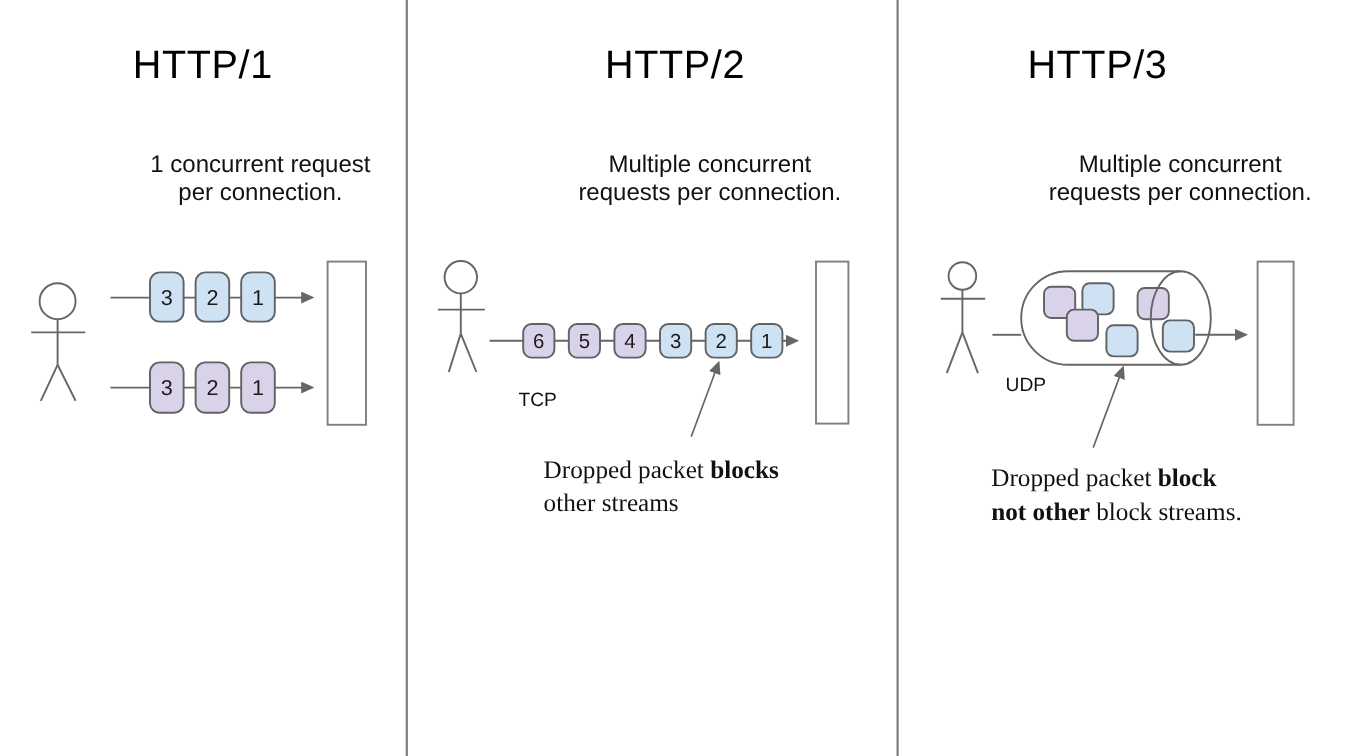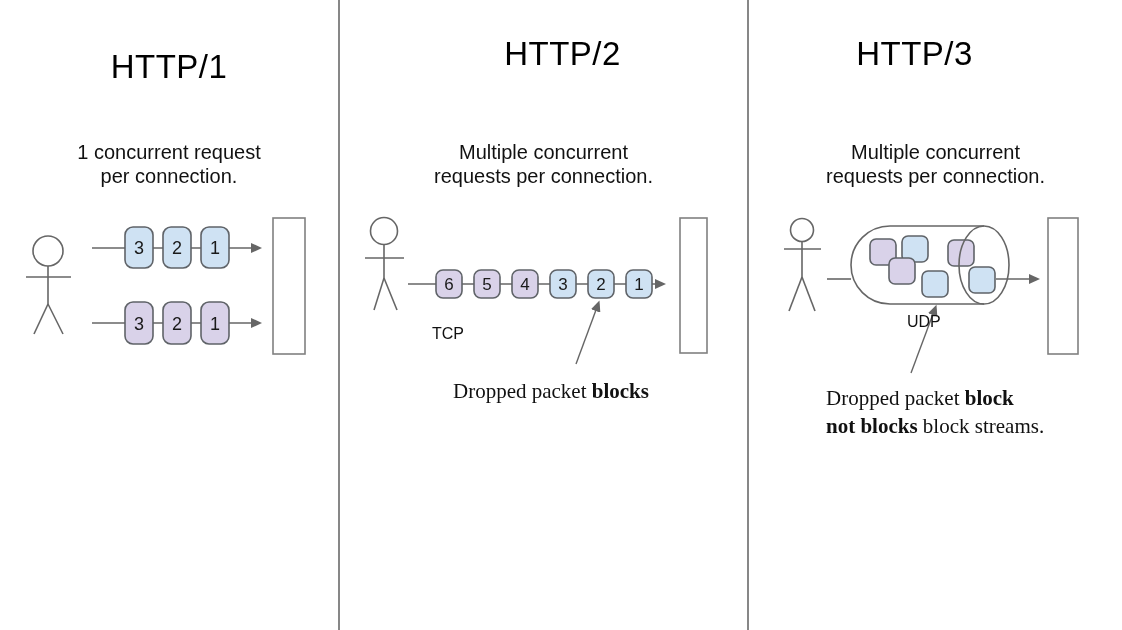--- a/index.html
+++ b/index.html
@@ -24,26 +24,27 @@
     position: absolute;
     top: 35px;
     text-align: center;
     font-size: 33px;
     line-height: 38px;
     color: #000000;
     letter-spacing: 0.5px;
   }
   .col-subtitle {
     position: absolute;
-    top: 140px;
+    top: 125px;
     text-align: center;
     font-size: 20px;
     line-height: 24px;
     color: #111111;
     white-space: pre-line;
+    padding-left: 48px;
   }
   .transport-label {
     position: absolute;
     font-size: 16px;
     color: #111111;
   }
   .annotation {
     position: absolute;
     font-size: 21px;
     line-height: 28px;
@@ -178,36 +179,36 @@
     <g id="g-http3-packets-over">
         <g>
           <rect x="969" y="267" width="26" height="26" rx="6" ry="6" fill="#cfe2f3" stroke="#5f6368" stroke-width="1.6"></rect>
         </g>
       </g>
     <line x1="996" y1="279" x2="1030" y2="279" stroke="#666666" stroke-width="1.6" marker-end="url(#arrow)"></line>
     <rect x="1048" y="218" width="30" height="136" fill="#ffffff" stroke="#808080" stroke-width="1.6"></rect>
     <line x1="911" y1="373" x2="933" y2="314" stroke="#666666" stroke-width="1.4" marker-end="url(#arrow)"></line>
   </svg>
 
-  <div class="col-title" style="left:0; width:338px;margin-top:13px;">HTTP/1</div>
+  <div class="col-title" style="left:0; width:338px;">HTTP/1</div>
   <div class="col-title" style="left:339px; width:447px;">HTTP/2</div>
   <div class="col-title" style="left:749px; width:331px;">HTTP/3</div>
 
   <div class="col-subtitle" style="left:0; width:338px;">1 concurrent request
 per connection.</div>
   <div class="col-subtitle" style="left:339px; width:409px;">Multiple concurrent
 requests per connection.</div>
   <div class="col-subtitle" style="left:749px; width:373px;">Multiple concurrent
 requests per connection.</div>
 
   <div class="transport-label" style="left:432px; top:308px;margin-top:17px;">TCP</div>
-  <div class="transport-label" style="left:907px; top:313px;">UDP</div>
+  <div class="transport-label" style="left:838px; top:313px;">UDP</div>
 
   <div class="annotation" style="left:453px; top:377px;">
     <span>Dropped packet </span><b>blocks</b><br>
-    <b></b>
+    <b></b><span>other streams</span>
   </div>
   <div class="annotation" style="left:826px; top:384px;">
     <span>Dropped packet </span><b>block</b><br>
-    <b>not blocks</b><span> block streams.</span>
+    <b>not other</b><span> block streams.</span>
   </div>
 
 </div>
 
 </body></html>

